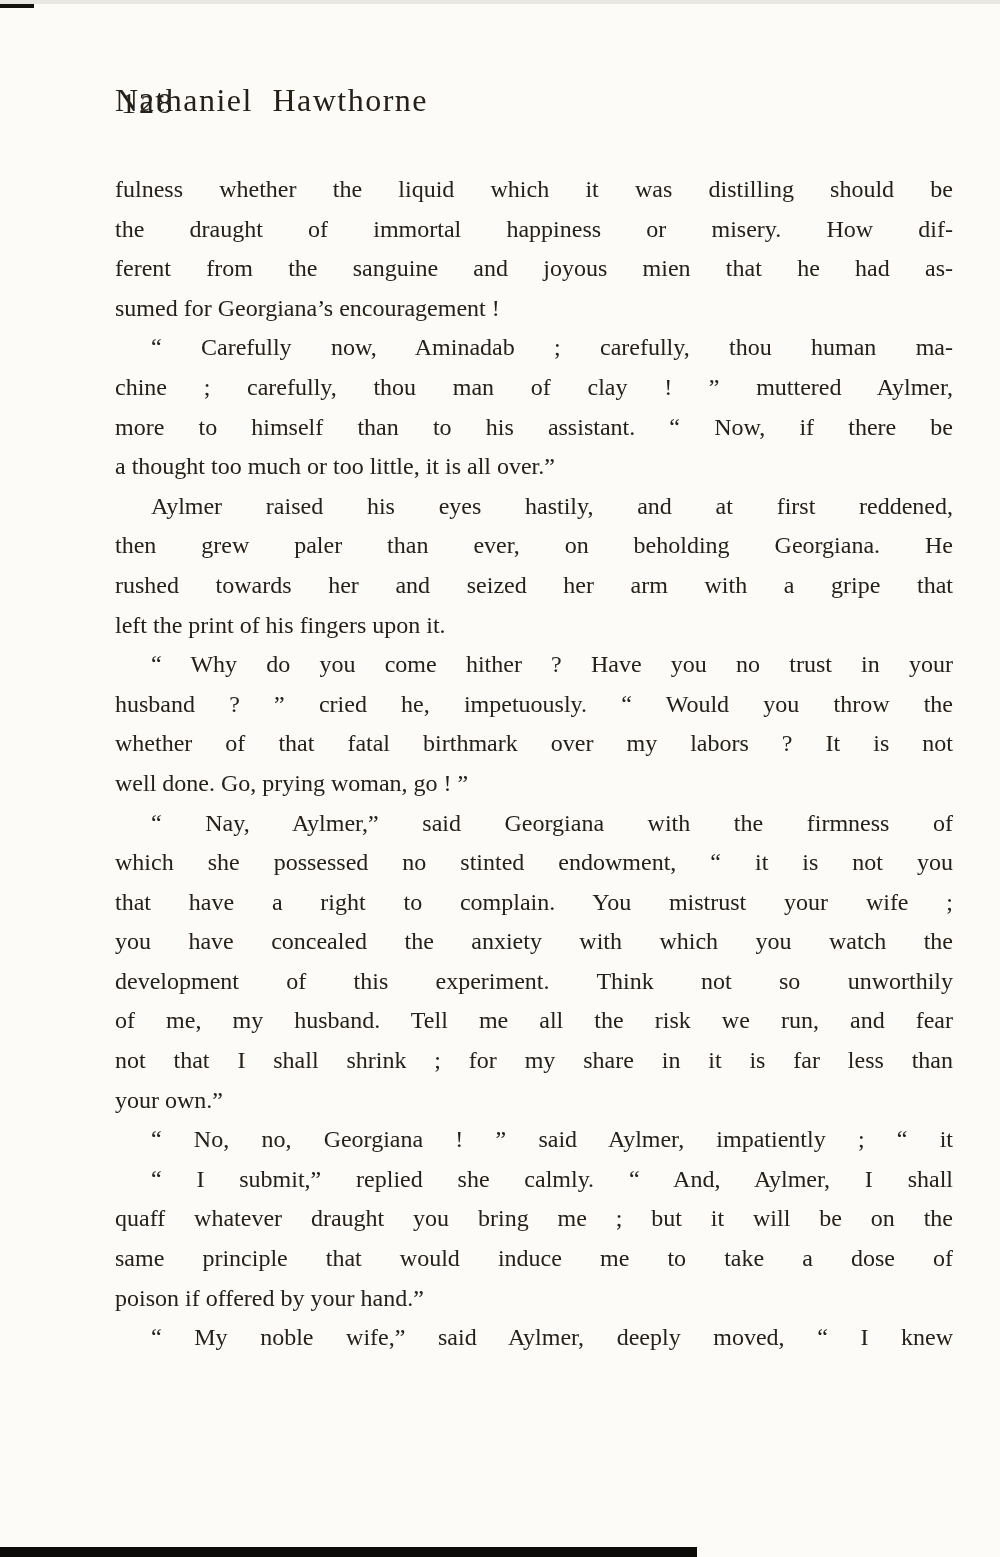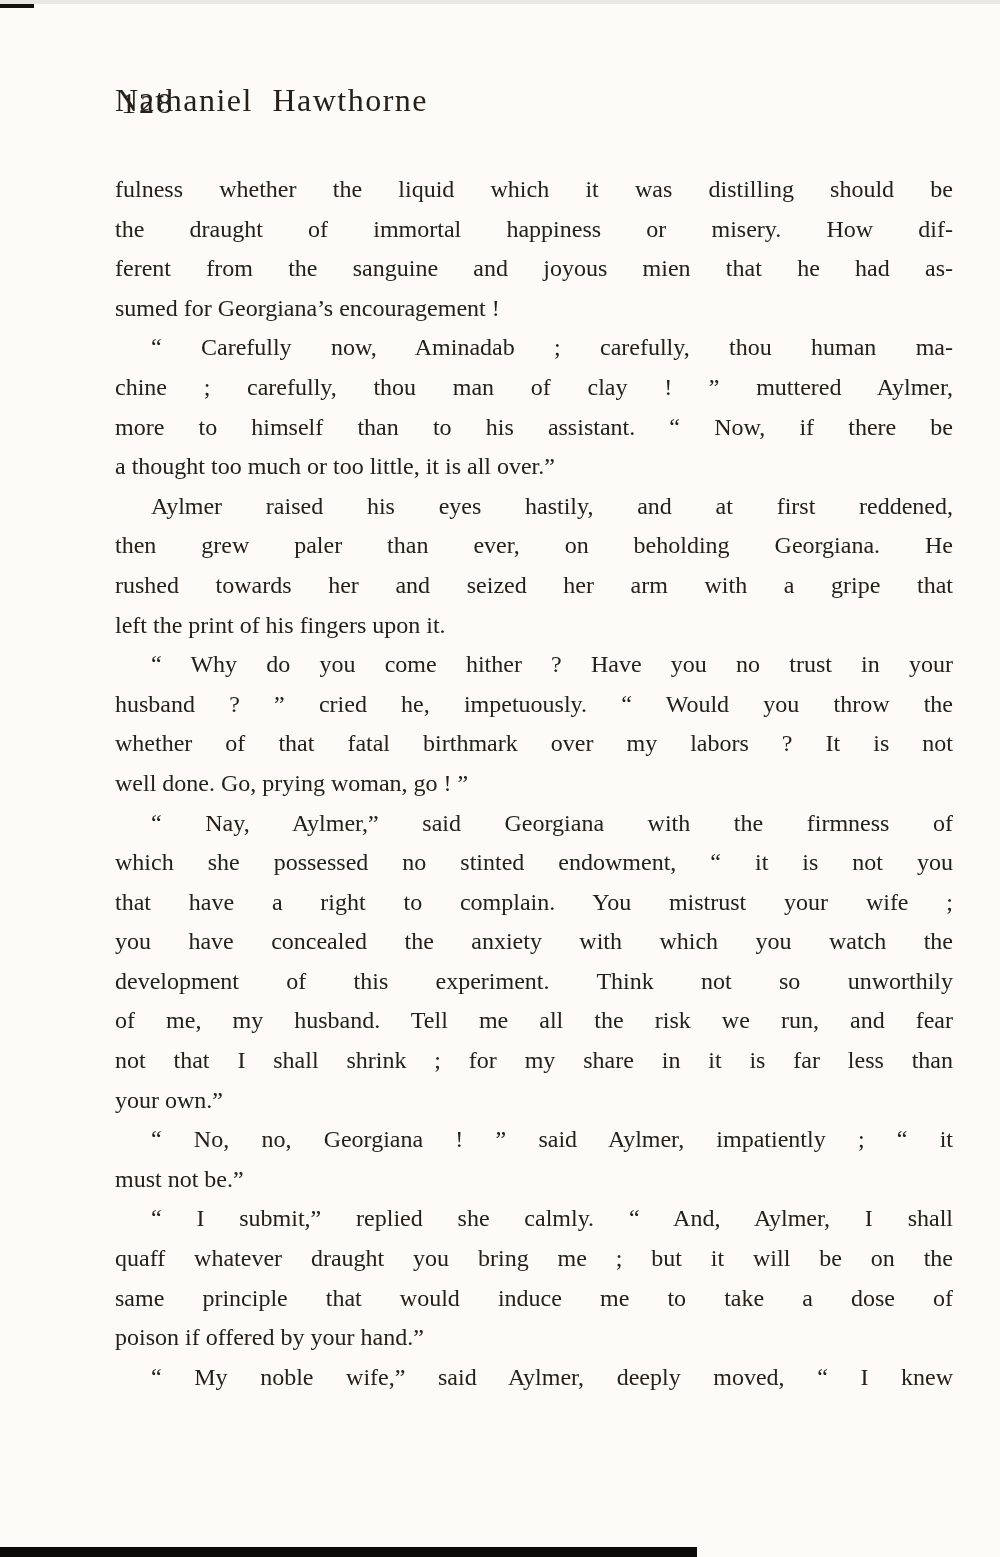--- a/index.html
+++ b/index.html
@@ -117,21 +117,20 @@
         <div class="line">which she possessed no stinted endowment, “ it is not you</div>
         <div class="line">that have a right to complain. You mistrust your wife ;</div>
         <div class="line">you have concealed the anxiety with which you watch the</div>
         <div class="line">development of this experiment. Think not so unworthily</div>
         <div class="line">of me, my husband. Tell me all the risk we run, and fear</div>
         <div class="line">not that I shall shrink ; for my share in it is far less than</div>
         <div class="line last">your own.”</div>
       </div>
       <div class="para indent">
         <div class="line">“ No, no, Georgiana ! ” said Aylmer, impatiently ; “ it</div>
-        <div class="line last">must not be.”</div>
       </div>
       <div class="para indent">
         <div class="line">“ I submit,” replied she calmly. “ And, Aylmer, I shall</div>
         <div class="line">quaff whatever draught you bring me ; but it will be on the</div>
         <div class="line">same principle that would induce me to take a dose of</div>
         <div class="line last">poison if offered by your hand.”</div>
       </div>
       <div class="para indent">
         <div class="line">“ My noble wife,” said Aylmer, deeply moved, “ I knew</div>
       </div>

